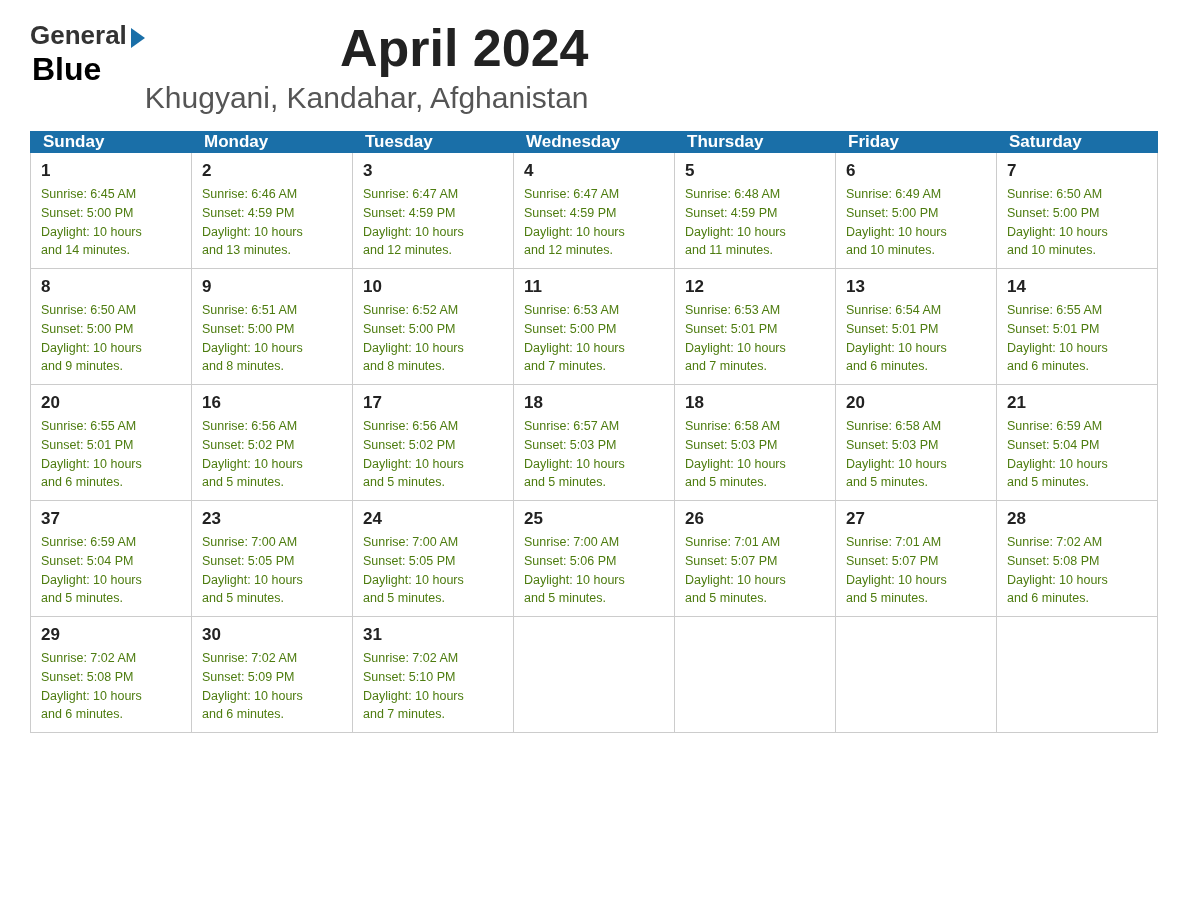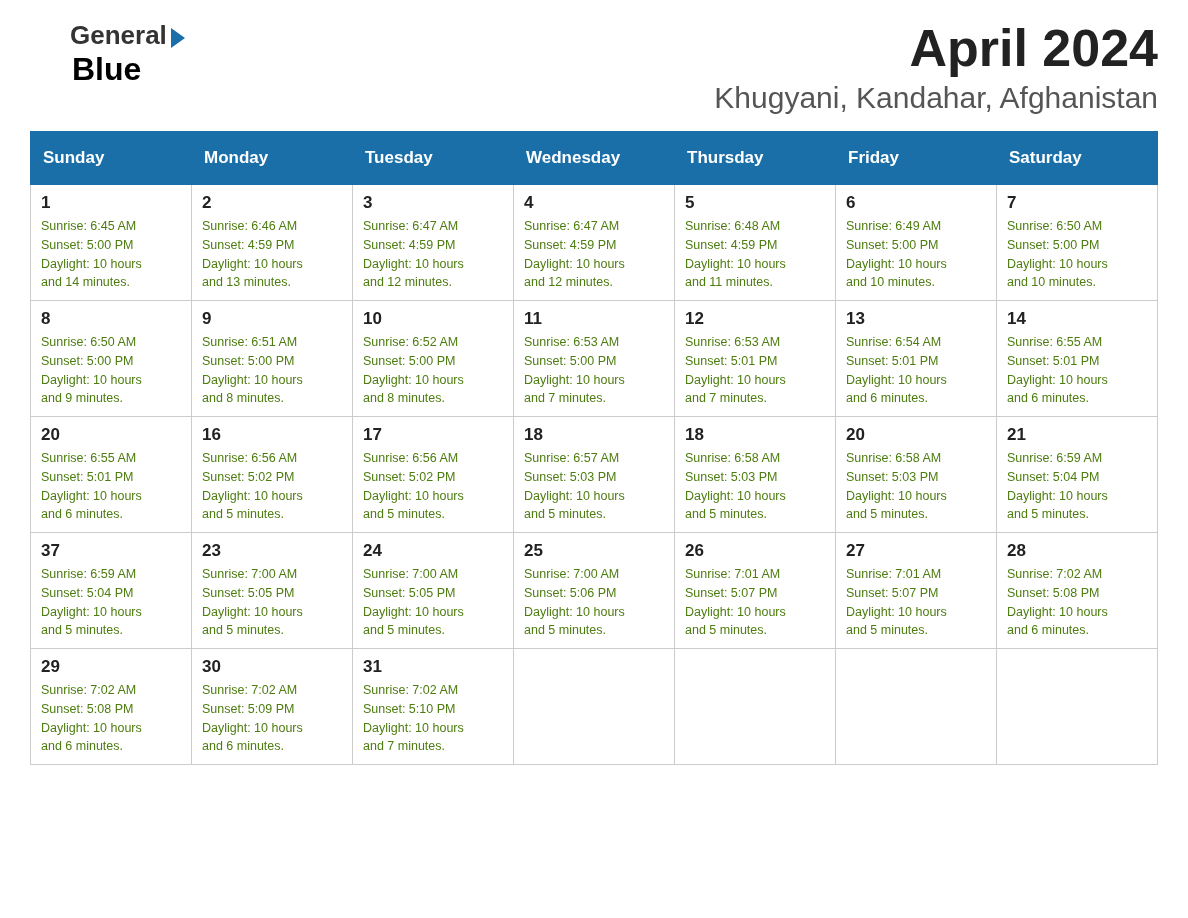--- a/index.html
+++ b/index.html
@@ -5,24 +5,23 @@
     * { box-sizing: border-box; margin: 0; padding: 0; }
     body {
       font-family: Arial, sans-serif;
       background: #fff;
       padding: 20px 30px;
       width: 1188px;
       min-height: 918px;
     }
     .header {
       display: flex;
-      justify-content: space-between;
+      justify-content: flex-start;
       align-items: flex-start;
       margin-bottom: 10px;
-      margin-left: 40px;
     }
     .logo {
       display: flex;
       flex-direction: column;
       align-items: flex-start;
     }
     .logo-top {
       display: flex;
       align-items: center;
     }
@@ -63,21 +62,21 @@
     .calendar {
       width: 100%;
       border-collapse: collapse;
       margin-top: 16px;
     }
     .calendar th {
       background: #1a6fa8;
       color: #fff;
       font-size: 17px;
       font-weight: bold;
-      padding: 16px 12px;
+      padding: 0 12px;
       text-align: left;
       border: 1px solid #1a6fa8;
     }
     .calendar td {
       border: 1px solid #ccc;
       vertical-align: top;
       padding: 8px 10px;
       width: 14.28%;
       min-height: 100px;
     }

